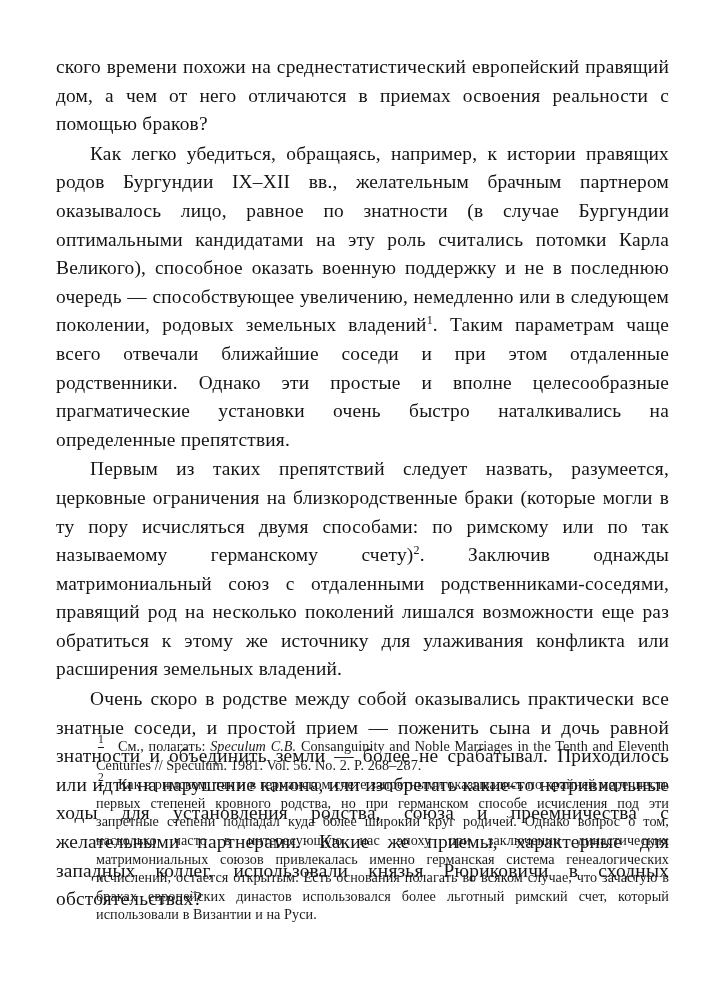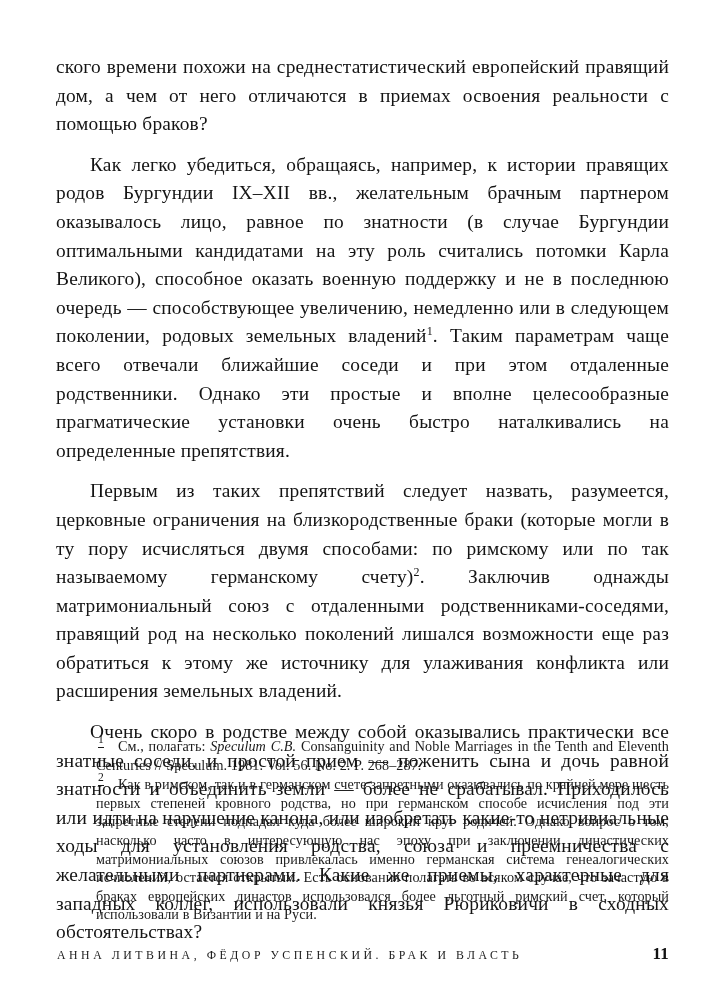--- a/index.html
+++ b/index.html
@@ -40,21 +40,21 @@
     text-align: justify;
     text-justify: inter-word;
     hyphens: manual;
     color: #141414;
     letter-spacing: 0.01em;
   }
   .para.indent {
     text-indent: 34px;
   }
   .para + .para {
-    margin-top: 12px;
+    margin-top: 1px;
   }
 
   sup.fn {
     font-size: 0.62em;
     vertical-align: super;
     line-height: 0;
   }
 
   
   .footnotes {
@@ -124,18 +124,14 @@
       <p class="para indent"><span>Как легко убедиться, обращаясь, например, к истории правящих родов Бургундии IX–XII вв., желательным брачным партнером оказывалось лицо, равное по знатности (в случае Бургундии оптимальными кандидатами на эту роль считались потомки Карла Великого), способное оказать военную поддержку и не в последнюю очередь — способствующее увеличению, немедленно или в следующем поколении, родовых земельных владений</span><sup class="fn">1</sup><span>. Таким параметрам чаще всего отвечали ближайшие соседи и при этом отдаленные родственники. Однако эти простые и вполне целесообразные прагматические установки очень быстро наталкивались на определенные препятствия.</span></p>
       <p class="para indent"><span>Первым из таких препятствий следует назвать, разумеется, церковные ограничения на близкородственные браки (которые могли в ту пору исчисляться двумя способами: по римскому или по так называемому германскому счету)</span><sup class="fn">2</sup><span>. Заключив однажды матримониальный союз с отдаленными родственниками-соседями, правящий род на несколько поколений лишался возможности еще раз обратиться к этому же источнику для улаживания конфликта или расширения земельных владений.</span></p>
       <p class="para indent"><span>Очень скоро в родстве между собой оказывались практически все знатные соседи, и простой прием — поженить сына и дочь равной знатности и объединить земли — более не срабатывал. Приходилось или идти на нарушение канона, или изобретать какие-то нетривиальные ходы для установления родства, союза и преемничества с желательными партнерами. Какие же приемы, характерные для западных коллег, использовали князья Рюриковичи в сходных обстоятельствах?</span></p>
     </div>
 
   <div class="footnotes" id="footnotes">
       <p class="footnote"><span class="fn-marker">1</span><span>См., полагать: </span><i>Speculum C.B.</i><span> Consanguinity and Noble Marriages in the Tenth and Eleventh Centuries // Speculum. 1981. Vol. 56. No. 2. P. 268–287.</span></p>
       <p class="footnote"><span class="fn-marker">2</span><span>Как в римском, так и в германском счете запретными оказывались по крайней мере шесть первых степеней кровного родства, но при германском способе исчисления под эти запретные степени подпадал куда более широкий круг родичей. Однако вопрос о том, насколько часто в интересующую нас эпоху при заключении династических матримониальных союзов привлекалась именно германская система генеалогических исчислений, остается открытым. Есть основания полагать во всяком случае, что зачастую в браках европейских династов использовался более льготный римский счет, который использовали в Византии и на Руси.</span></p>
     </div>
 
-  <div class="footer">
-    <span class="footer-title">Анна Литвина, Фёдор Успенский. Брак и власть</span>
-    <span class="footer-pageno">11</span>
-  </div>
 
 </div>
 
 </body></html>

